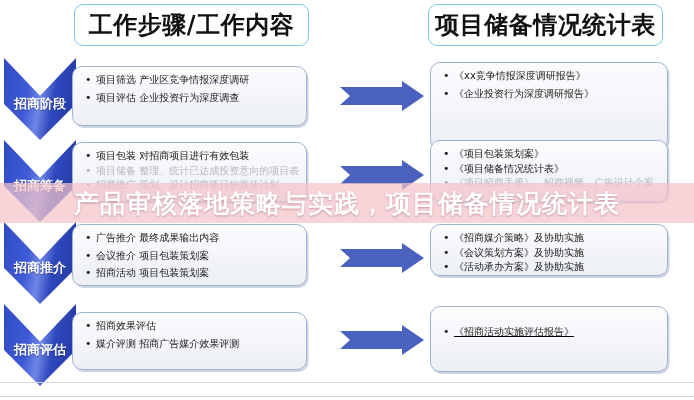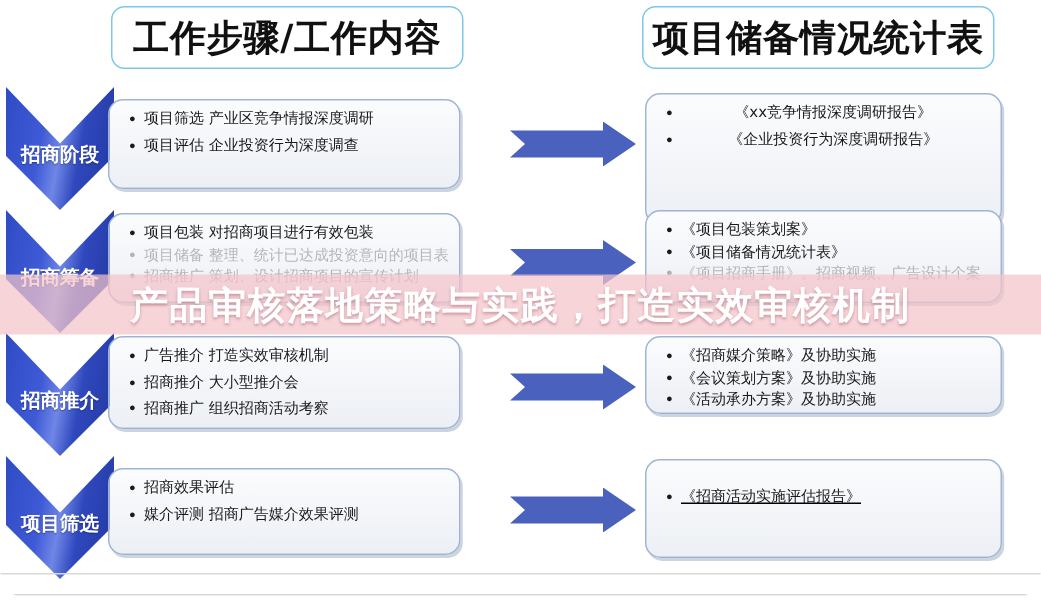--- a/index.html
+++ b/index.html
@@ -3,21 +3,21 @@
 <meta charset="utf-8">
 <style>
   html,body{margin:0;padding:0;}
   body{
     width:694px;height:400px;
     background:#ffffff;
     font-family:"DejaVu Sans","Liberation Sans",sans-serif;
     overflow:hidden;
     position:relative;
   }
-  #stage{position:absolute;left:0;top:0;width:694px;height:400px;overflow:hidden;background:#fff;border-radius:21px;}
+  #stage{position:absolute;left:0;top:0;width:694px;height:400px;overflow:hidden;background:#fff;}
 
   
   .hdr{
     position:absolute;
     box-sizing:border-box;
     border:1.5px solid #7ec7e8;
     border-radius:9px;
     background:#ffffff;
     color:#111;
     font-size:24px;
@@ -131,21 +131,21 @@
 
   <div class="card left-card" style="top:66px;height:60px;">
     <ul>
       <li>项目筛选 产业区竞争情报深度调研</li>
       <li>项目评估 企业投资行为深度调查</li>
     </ul>
   </div>
 
   <div class="arrow" style="left:340px;top:81px;"></div>
 
-  <div class="card right-card" style="top:62px;height:88px;text-align:center;">
+  <div class="card right-card" style="top:62px;height:88px;">
     <ul>
       <li>《xx竞争情报深度调研报告》</li>
       <li>《企业投资行为深度调研报告》</li>
     </ul>
   </div>
 
   <div class="chev" style="top:140px;"></div>
   <div class="chev-label" style="top:176px;">招商筹备</div>
 
   <div class="card left-card tight" style="top:142px;height:60px;">
@@ -164,54 +164,54 @@
       <li>《项目储备情况统计表》</li>
       <li class="faded">《项目招商手册》、招商视频、广告设计个案</li>
     </ul>
   </div>
 
   <div class="chev" style="top:222px;"></div>
   <div class="chev-label" style="top:258px;">招商推介</div>
 
   <div class="card left-card" style="top:224px;height:62px;">
     <ul>
-      <li>广告推介 打造实效审核机制</li>
-      <li>招商推介 大小型推介会</li>
-      <li>招商推广 组织招商活动考察</li>
+      <li>广告推介 最终成果输出内容</li>
+      <li>会议推介 项目包装策划案</li>
+      <li>招商活动 项目包装策划案</li>
     </ul>
   </div>
 
   <div class="arrow" style="left:340px;top:243px;"></div>
 
   <div class="card right-card tight" style="top:224px;height:52px;">
     <ul>
       <li>《招商媒介策略》及协助实施</li>
       <li>《会议策划方案》及协助实施</li>
       <li>《活动承办方案》及协助实施</li>
     </ul>
   </div>
 
   <div class="chev" style="top:304px;"></div>
-  <div class="chev-label" style="top:340px;">项目筛选</div>
+  <div class="chev-label" style="top:340px;">招商评估</div>
 
   <div class="card left-card" style="top:312px;height:58px;">
     <ul>
       <li>招商效果评估</li>
       <li>媒介评测 招商广告媒介效果评测</li>
     </ul>
   </div>
 
   <div class="arrow" style="left:340px;top:325px;"></div>
 
   <div class="card right-card" style="top:306px;height:66px;">
     <ul style="padding-top:12px;text-decoration:underline;">
       <li>《招商活动实施评估报告》</li>
     </ul>
   </div>
 
   <div class="sep" style="top:382px;"></div>
   <div class="sep" style="top:396px;"></div>
 
   <div id="overlay">
-    <span id="overlay-text">产品审核落地策略与实践，打造实效审核机制</span>
+    <span id="overlay-text">产品审核落地策略与实践，项目储备情况统计表</span>
   </div>
 
 </div>
 
 </body></html>

